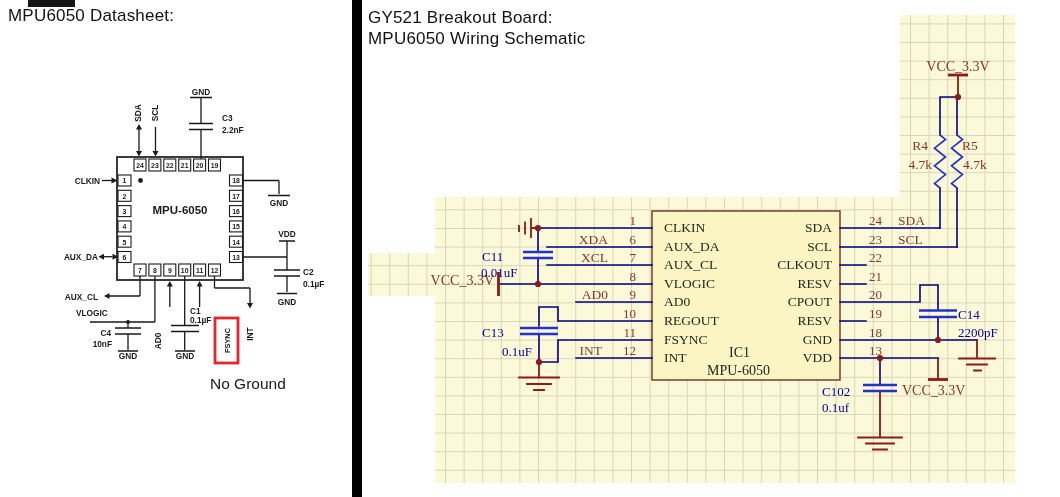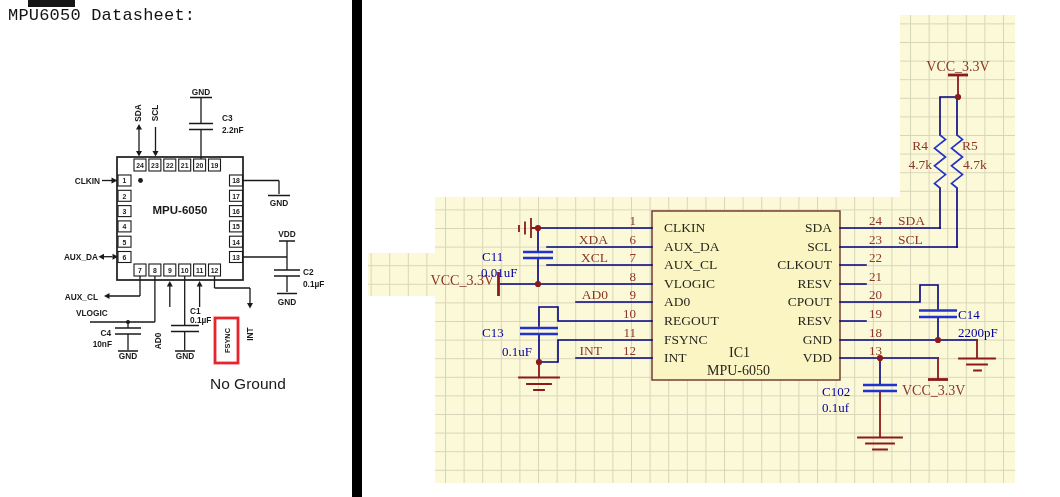--- a/index.html
+++ b/index.html
@@ -1,21 +1,21 @@
 <!DOCTYPE html>
 <html><head>
 <meta charset="utf-8">
 <style>
   html,body{margin:0;padding:0;background:#fff;}
   .stage{position:relative;width:1060px;height:497px;background:#fff;overflow:hidden;
          font-family:"Liberation Sans",sans-serif;}
   .divider{position:absolute;left:352px;top:0;width:10px;height:497px;background:#000;}
   .smudge{position:absolute;left:28px;top:0;width:47px;height:7px;background:#161616;}
   .title{position:absolute;font-size:17px;line-height:21px;color:#131313;letter-spacing:.2px;}
-  .lt{left:8px;top:5px;font-family:Liberation Mono, monospace;}
+  .lt{left:8px;top:5px;}
   .rt{left:368px;top:7px;}
   svg{position:absolute;top:0;}
   #lsvg{left:0;} #rsvg{left:362px;}
   
   .bk{stroke:#1a1a1a;stroke-width:1.3;fill:none;}
   .bko{stroke:#1a1a1a;stroke-width:1.7;fill:#fff;}
   .pinbox{stroke:#1a1a1a;stroke-width:1.1;fill:#fff;}
   .ah{fill:#1a1a1a;stroke:none;}
   text.ds{font-family:"Liberation Sans",sans-serif;font-weight:bold;font-size:8.3px;fill:#1a1a1a;}
   text.dsn{font-family:"Liberation Sans",sans-serif;font-weight:bold;font-size:6.9px;fill:#1a1a1a;text-anchor:middle;}
@@ -201,20 +201,24 @@
     <g>
       <path class="bk" d="M214.5,276 V288 M214.5,288 H250 M250,288 V303"></path>
       <polygon class="ah" points="247,303 253,303 250,308.5"></polygon>
       <text class="ds am" x="250" y="337" transform="rotate(-90 250 334)">INT</text>
     </g>
     <text class="ng" x="210" y="389">No Ground</text>
   </svg>
 
   <div class="divider"></div>
 
+  <div class="title rt">
+    <div>GY521 Breakout Board:</div>
+    <div>MPU6050 Wiring Schematic</div>
+  </div>
 
   <svg id="rsvg" width="698" height="497" viewBox="362 0 698 497">
     <defs>
       <pattern id="grid" width="18.6" height="18.6" patternUnits="userSpaceOnUse" x="17.2" y="4.8">
         <rect width="18.6" height="18.6" fill="#FCF9D8"></rect>
         <path d="M0.5,0 V18.6 M0,0.5 H18.6" stroke="#D9D5BA" stroke-width="1" fill="none"></path>
       </pattern>
     </defs>
     <g>
       <rect x="900" y="15" width="115" height="182" fill="url(#grid)"></rect>

